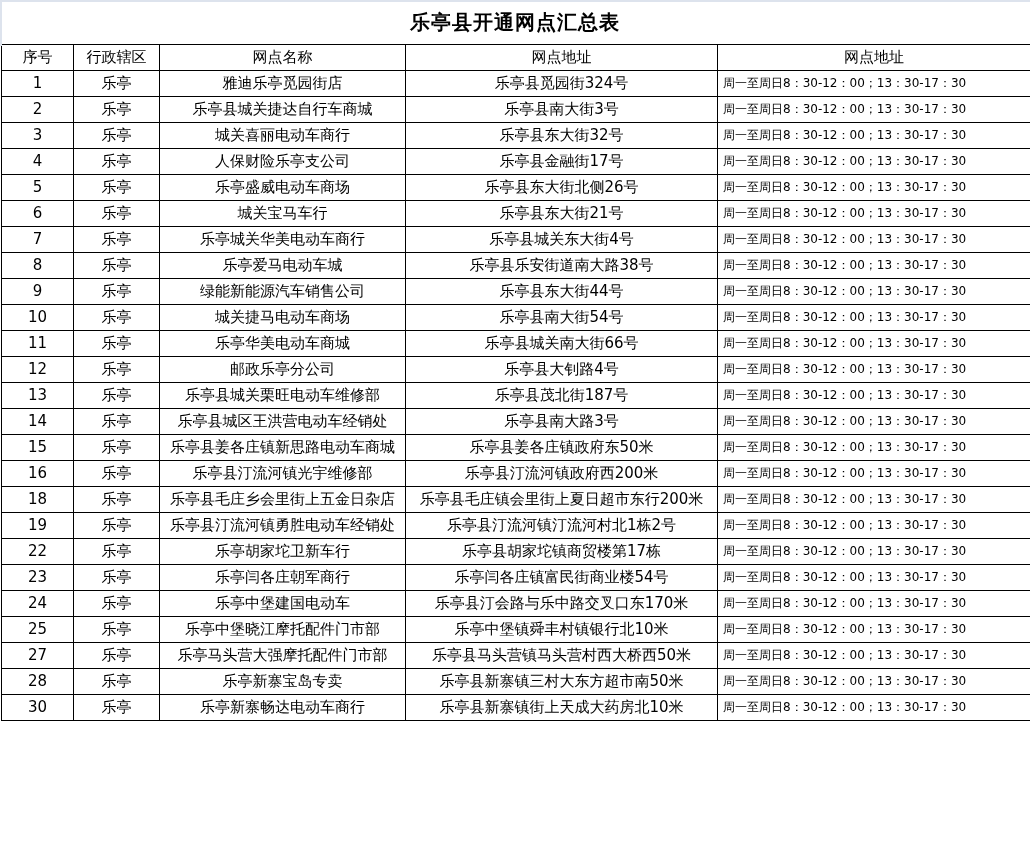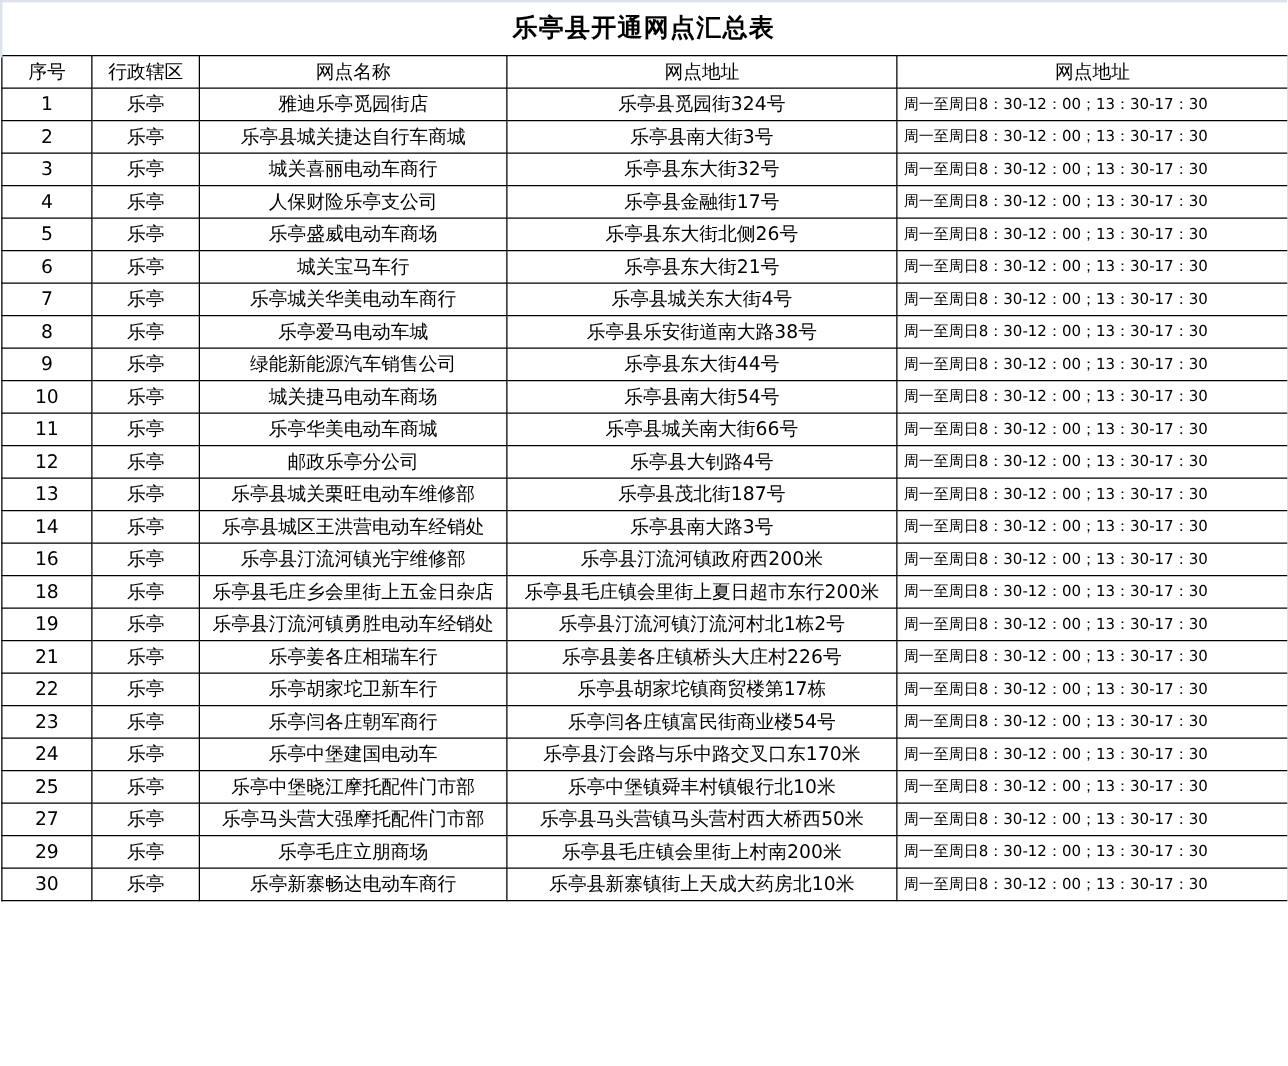--- a/index.html
+++ b/index.html
@@ -180,20 +180,27 @@
     </tr>
 
     <tr>
       <td>14</td>
       <td>乐亭</td>
       <td>乐亭县城区王洪营电动车经销处</td>
       <td>乐亭县南大路3号</td>
       <td class="cell-hours">周一至周日8：30-12：00；13：30-17：30</td>
     </tr>
 
+    <tr>
+      <td>15</td>
+      <td>乐亭</td>
+      <td>乐亭县姜各庄镇新思路电动车商城</td>
+      <td>乐亭县姜各庄镇政府东50米</td>
+      <td class="cell-hours">周一至周日8：30-12：00；13：30-17：30</td>
+    </tr>
 
     <tr>
       <td>16</td>
       <td>乐亭</td>
       <td>乐亭县汀流河镇光宇维修部</td>
       <td>乐亭县汀流河镇政府西200米</td>
       <td class="cell-hours">周一至周日8：30-12：00；13：30-17：30</td>
     </tr>
 
 
@@ -207,27 +214,20 @@
 
     <tr>
       <td>19</td>
       <td>乐亭</td>
       <td>乐亭县汀流河镇勇胜电动车经销处</td>
       <td>乐亭县汀流河镇汀流河村北1栋2号</td>
       <td class="cell-hours">周一至周日8：30-12：00；13：30-17：30</td>
     </tr>
 
 
-    <tr>
-      <td>21</td>
-      <td>乐亭</td>
-      <td>乐亭姜各庄相瑞车行</td>
-      <td>乐亭县姜各庄镇桥头大庄村226号</td>
-      <td class="cell-hours">周一至周日8：30-12：00；13：30-17：30</td>
-    </tr>
 
     <tr>
       <td>22</td>
       <td>乐亭</td>
       <td>乐亭胡家坨卫新车行</td>
       <td>乐亭县胡家坨镇商贸楼第17栋</td>
       <td class="cell-hours">周一至周日8：30-12：00；13：30-17：30</td>
     </tr>
 
     <tr>
@@ -256,28 +256,28 @@
 
 
     <tr>
       <td>27</td>
       <td>乐亭</td>
       <td>乐亭马头营大强摩托配件门市部</td>
       <td>乐亭县马头营镇马头营村西大桥西50米</td>
       <td class="cell-hours">周一至周日8：30-12：00；13：30-17：30</td>
     </tr>
 
-
-    <tr>
-      <td>29</td>
-      <td>乐亭</td>
-      <td>乐亭毛庄立朋商场</td>
-      <td>乐亭县毛庄镇会里街上村南200米</td>
-      <td class="cell-hours">周一至周日8：30-12：00；13：30-17：30</td>
-    </tr>
+    <tr>
+      <td>28</td>
+      <td>乐亭</td>
+      <td>乐亭新寨宝岛专卖</td>
+      <td>乐亭县新寨镇三村大东方超市南50米</td>
+      <td class="cell-hours">周一至周日8：30-12：00；13：30-17：30</td>
+    </tr>
+
 
     <tr>
       <td>30</td>
       <td>乐亭</td>
       <td>乐亭新寨畅达电动车商行</td>
       <td>乐亭县新寨镇街上天成大药房北10米</td>
       <td class="cell-hours">周一至周日8：30-12：00；13：30-17：30</td>
     </tr>
   </tbody>
   </table>

